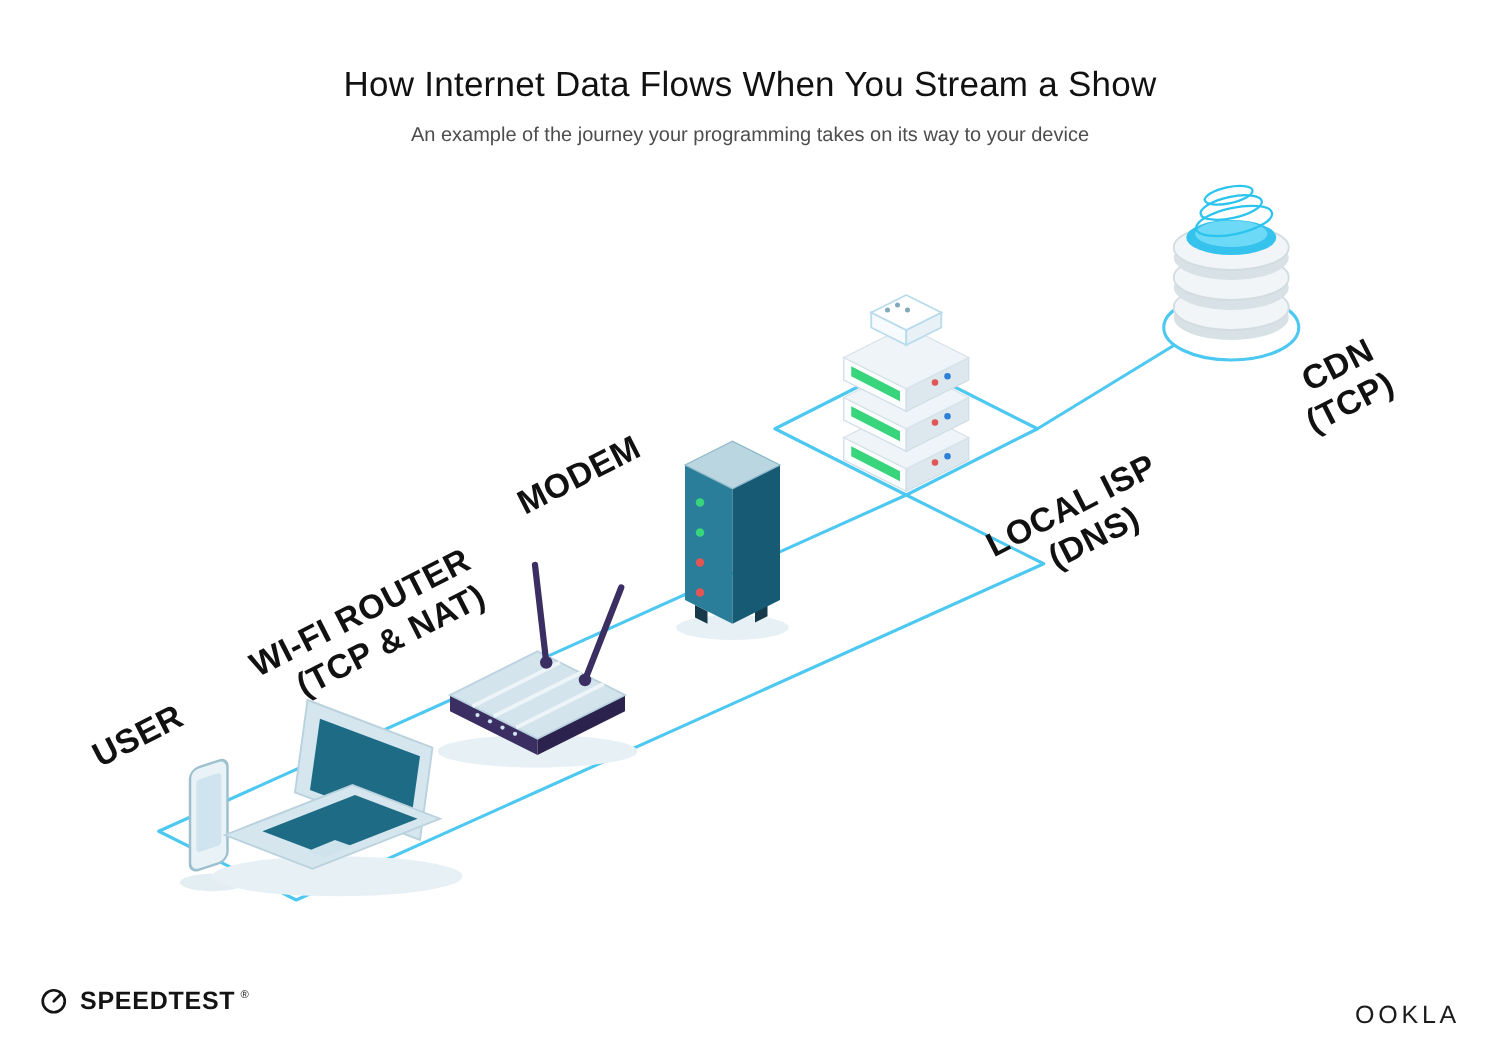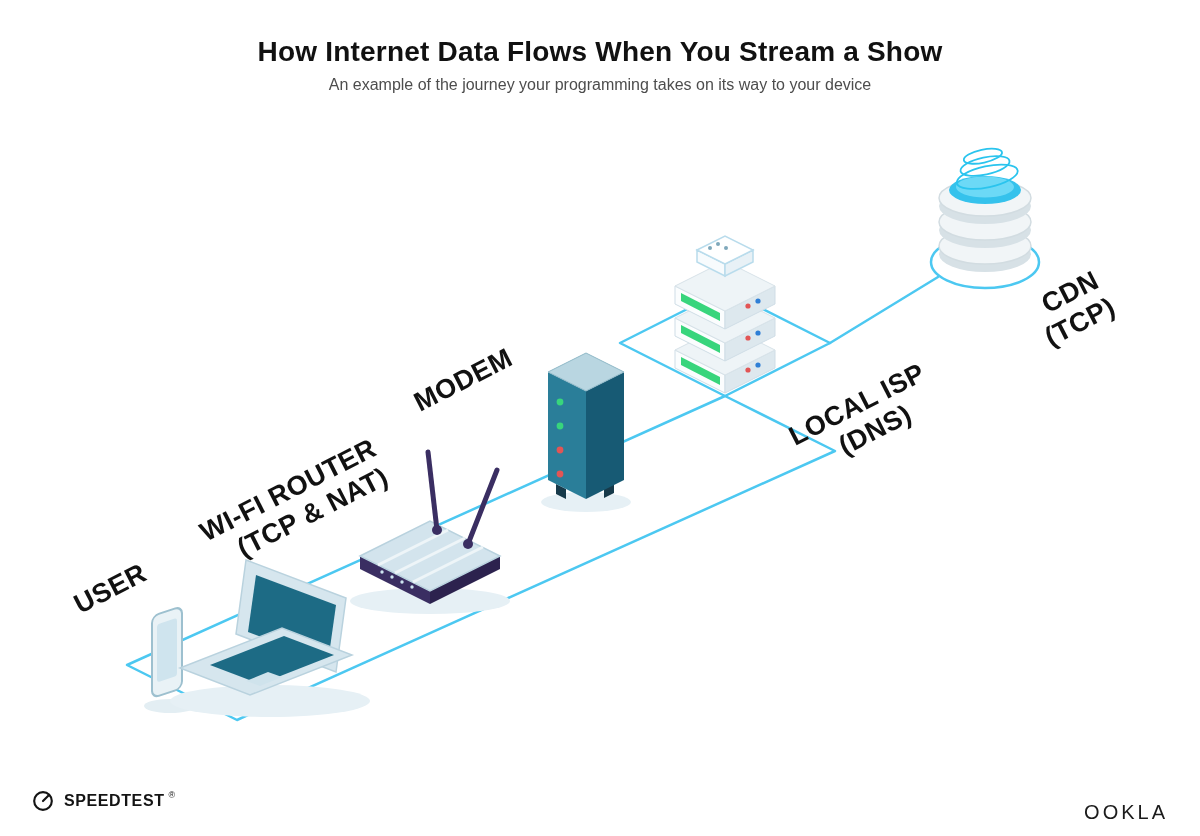--- a/index.html
+++ b/index.html
@@ -4,35 +4,35 @@
 <style>
   html, body {
     margin: 0; padding: 0;
     width: 1200px; height: 836px;
     background: #ffffff;
     font-family: "Liberation Sans", sans-serif;
     overflow: hidden;
   }
   .page { position: relative; width: 1200px; height: 836px; background: #fff; }
   .header { position: absolute; top: 36px; left: 0; width: 100%; text-align: center; }
-  .title { font-size: 28px; font-weight: bold; color: #111; margin: 0; letter-spacing: 0.2px; }
+  .title { font-size: 28px; font-weight: normal; color: #111; margin: 16px; letter-spacing: 0.2px; }
   .subtitle { font-size: 16px; color: #4d4d4d; margin: 8px 0 0 0; font-weight: normal; }
   svg.diagram { position: absolute; top: 0; left: 0; }
   .lbl {
     font-family: "Liberation Sans", sans-serif;
     font-weight: bold;
     font-size: 27px;
     fill: #111;
     letter-spacing: 0.5px;
   }
   .footer-left {
     position: absolute; left: 30px; bottom: 22px;
     display: flex; align-items: center; gap: 8px;
   }
-  .speedtest-text { font-size: 16px; font-weight: bold; letter-spacing: 0.6px; color: #141414; }
+  .speedtest-text { font-size: 20px; font-weight: bold; letter-spacing: 0.6px; color: #141414; }
   .reg { font-size: 9px; color: #141414; align-self: flex-start; margin-top: 2px; margin-left: -4px; }
   .footer-right {
     position: absolute; right: 32px; bottom: 12px;
     font-size: 20px; letter-spacing: 3px; color: #1b1b1b; font-weight: normal;
   }
 </style>
 </head>
 <body>
 
 <div class="page">

